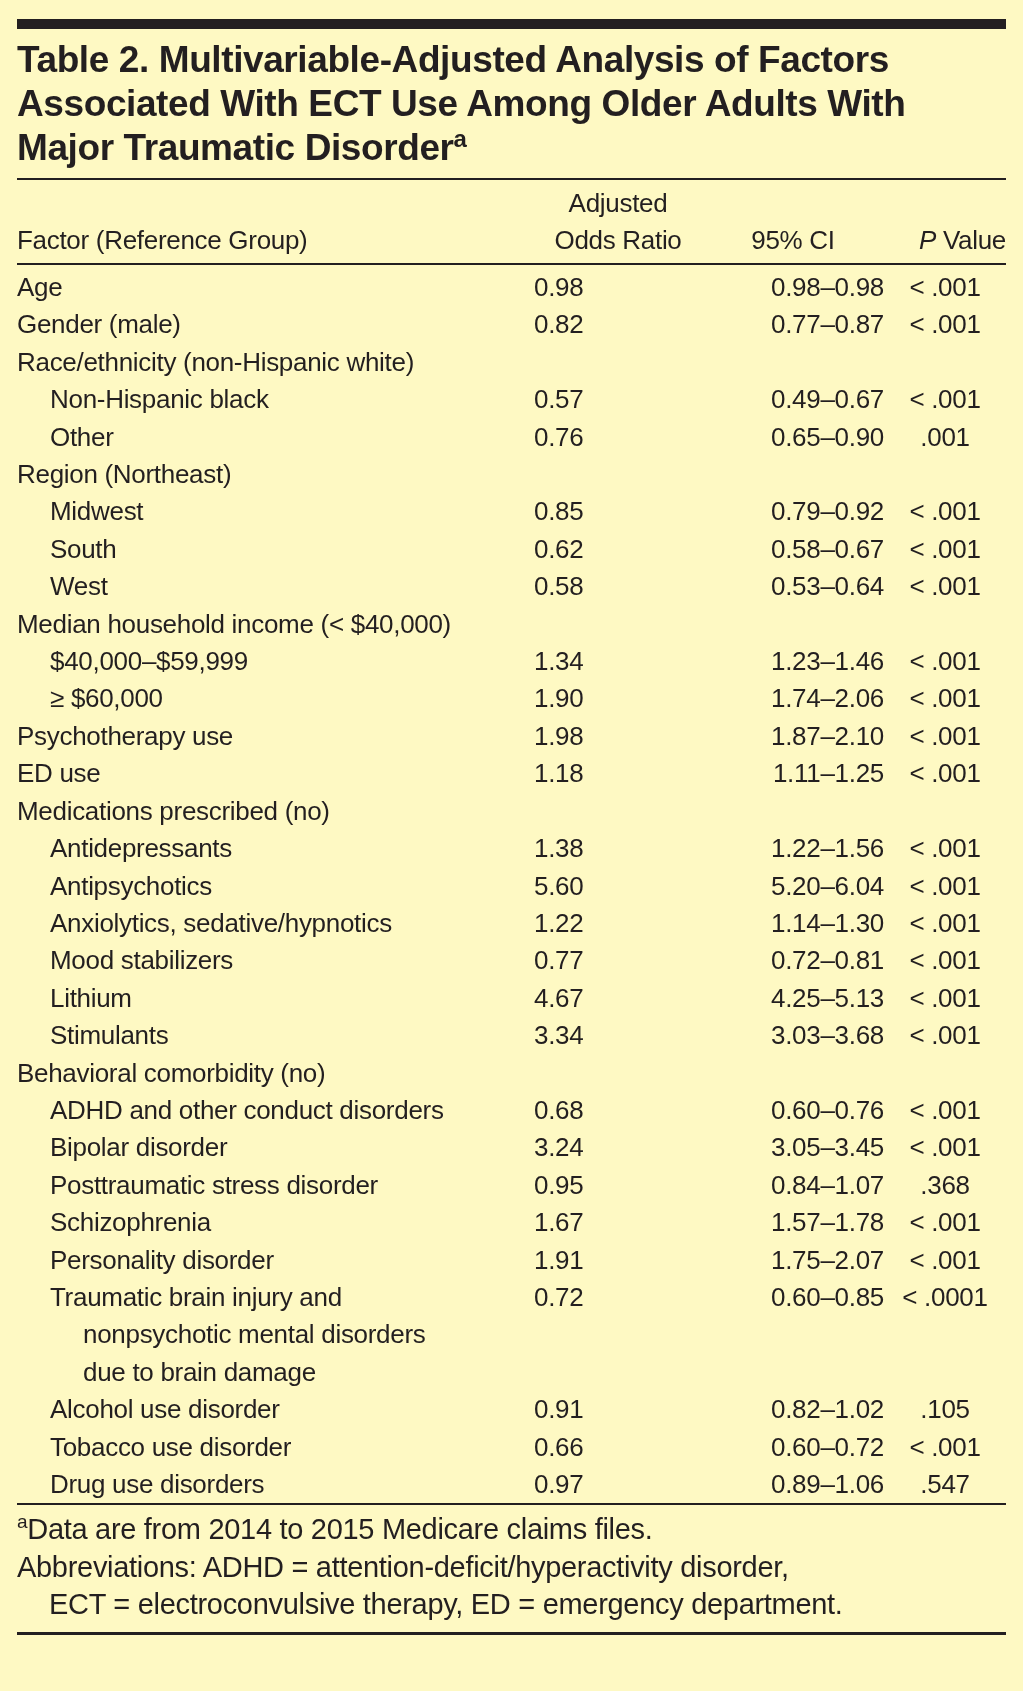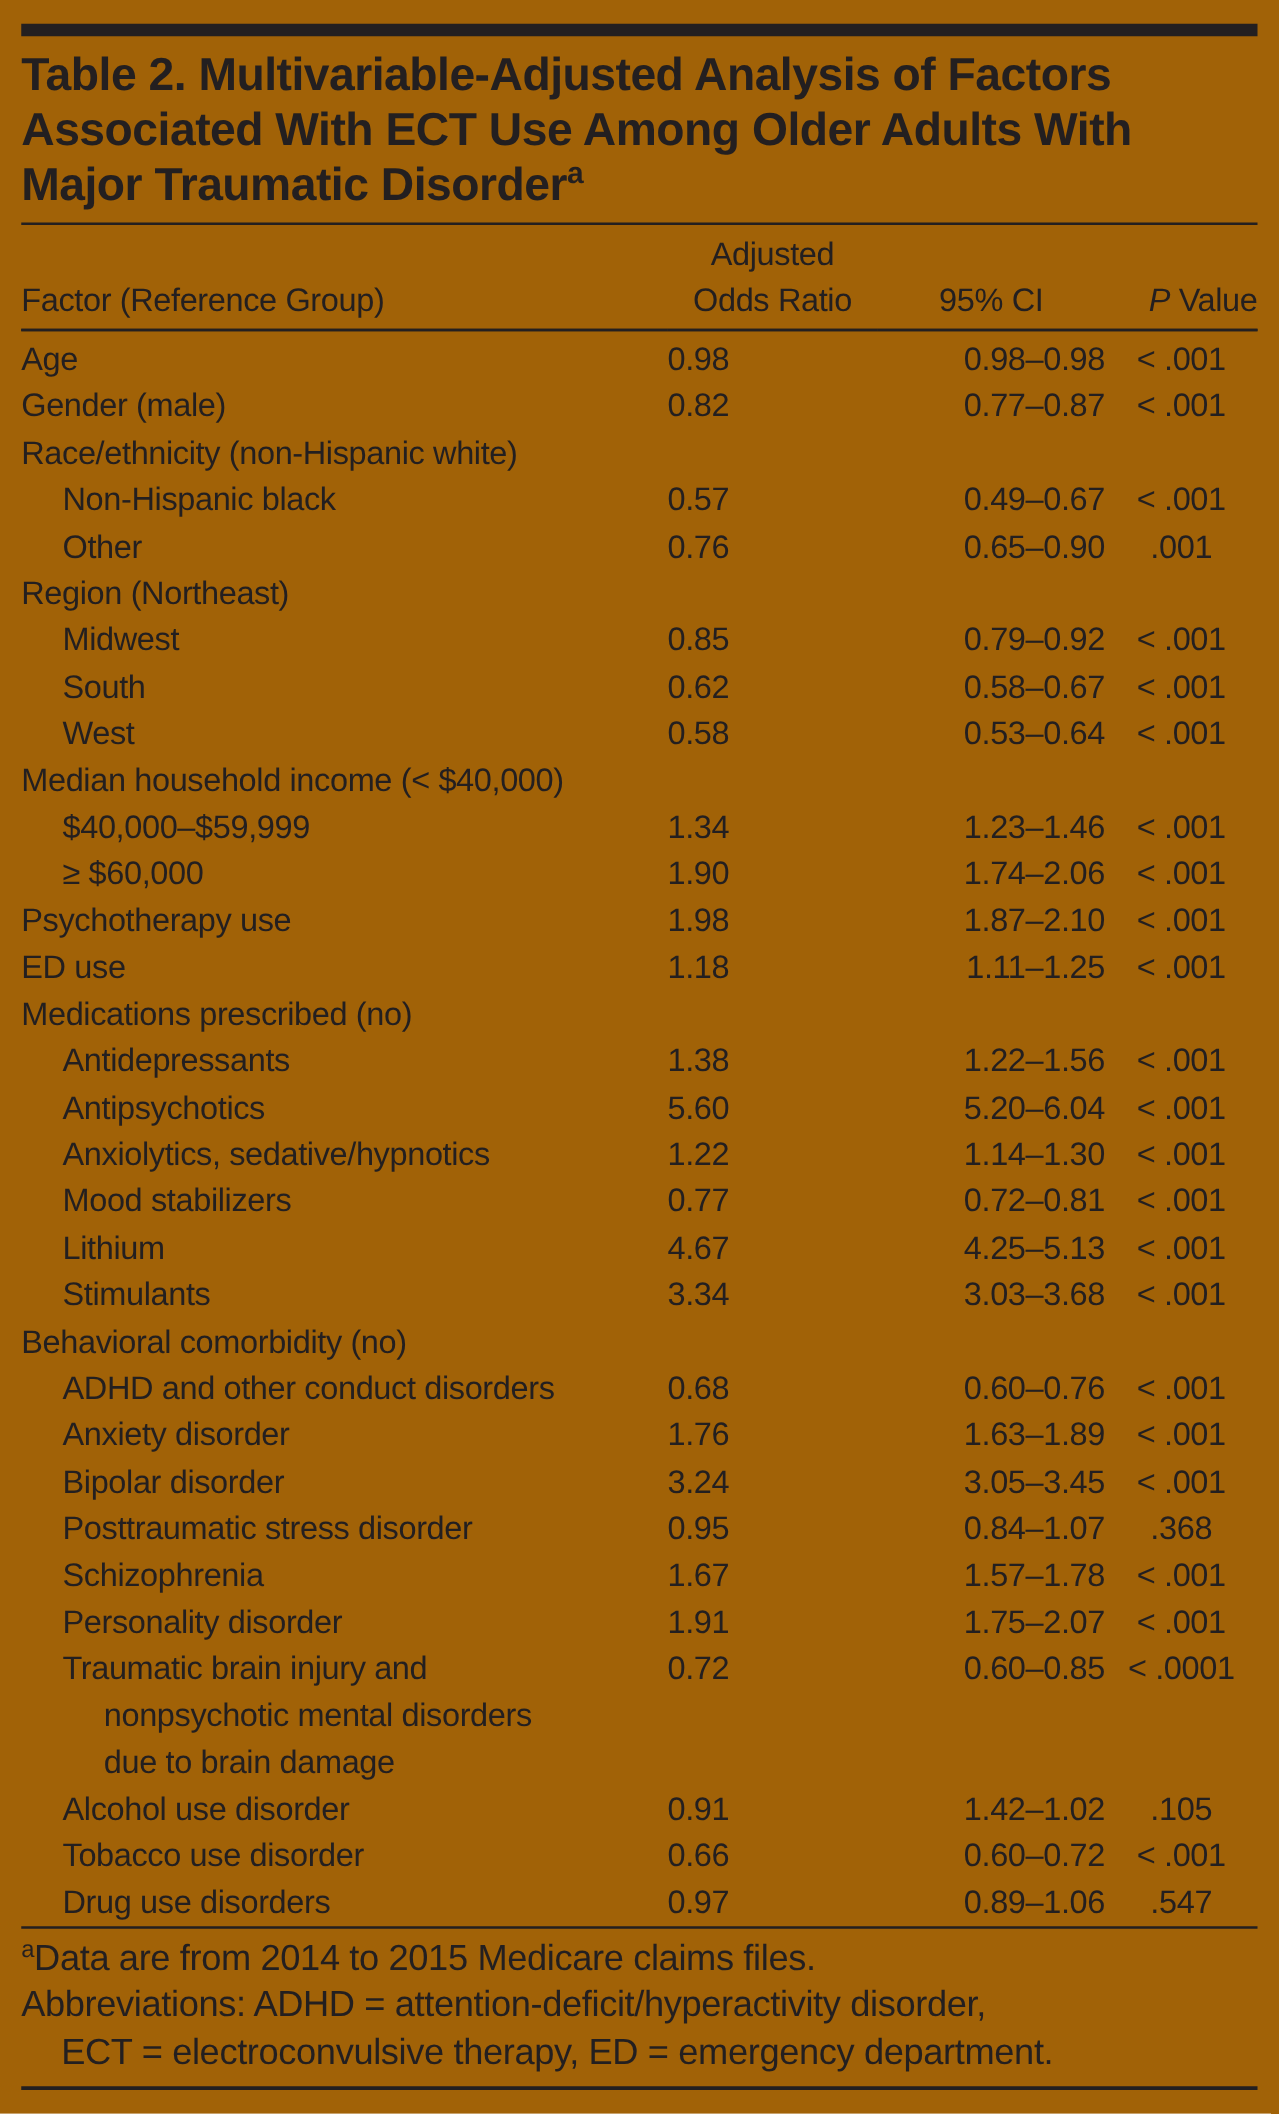--- a/index.html
+++ b/index.html
@@ -1,20 +1,20 @@
 <!DOCTYPE html>
 <html><head>
 <meta charset="utf-8">
 <style>
   html, body { margin: 0; padding: 0; background: #ffffff; }
   .page {
     position: relative;
     width: 1023px;
     height: 1691px;
-    background: #a16207;
+    background: #fef9c3;
     color: #231f20;
     font-family: "Liberation Sans", sans-serif;
     overflow: hidden;
     box-sizing: border-box;
     padding: 19px 17px 0 17px;
   }
   .topbar {
     height: 10px;
     background: #231f20;
   }
@@ -290,28 +290,20 @@
         <tr class="indent-1">
       <td class="c-factor">
             <span class="lbl">ADHD and other conduct disorders</span>
           </td>
       <td class="c-or">0.68</td>
       <td class="c-ci">0.60–0.76</td>
       <td class="c-p">&lt; .001</td>
     </tr>
         <tr class="indent-1">
       <td class="c-factor">
-            <span class="lbl">Anxiety disorder</span>
-          </td>
-      <td class="c-or">1.76</td>
-      <td class="c-ci">1.63–1.89</td>
-      <td class="c-p">&lt; .001</td>
-    </tr>
-        <tr class="indent-1">
-      <td class="c-factor">
             <span class="lbl">Bipolar disorder</span>
           </td>
       <td class="c-or">3.24</td>
       <td class="c-ci">3.05–3.45</td>
       <td class="c-p">&lt; .001</td>
     </tr>
         <tr class="indent-1">
       <td class="c-factor">
             <span class="lbl">Posttraumatic stress disorder</span>
           </td>
@@ -357,21 +349,21 @@
           </td>
       <td class="c-or"></td>
       <td class="c-ci"></td>
       <td class="c-p"></td>
     </tr>
         <tr class="indent-1">
       <td class="c-factor">
             <span class="lbl">Alcohol use disorder</span>
           </td>
       <td class="c-or">0.91</td>
-      <td class="c-ci">1.42–1.02</td>
+      <td class="c-ci">0.82–1.02</td>
       <td class="c-p">.105</td>
     </tr>
         <tr class="indent-1">
       <td class="c-factor">
             <span class="lbl">Tobacco use disorder</span>
           </td>
       <td class="c-or">0.66</td>
       <td class="c-ci">0.60–0.72</td>
       <td class="c-p">&lt; .001</td>
     </tr>

